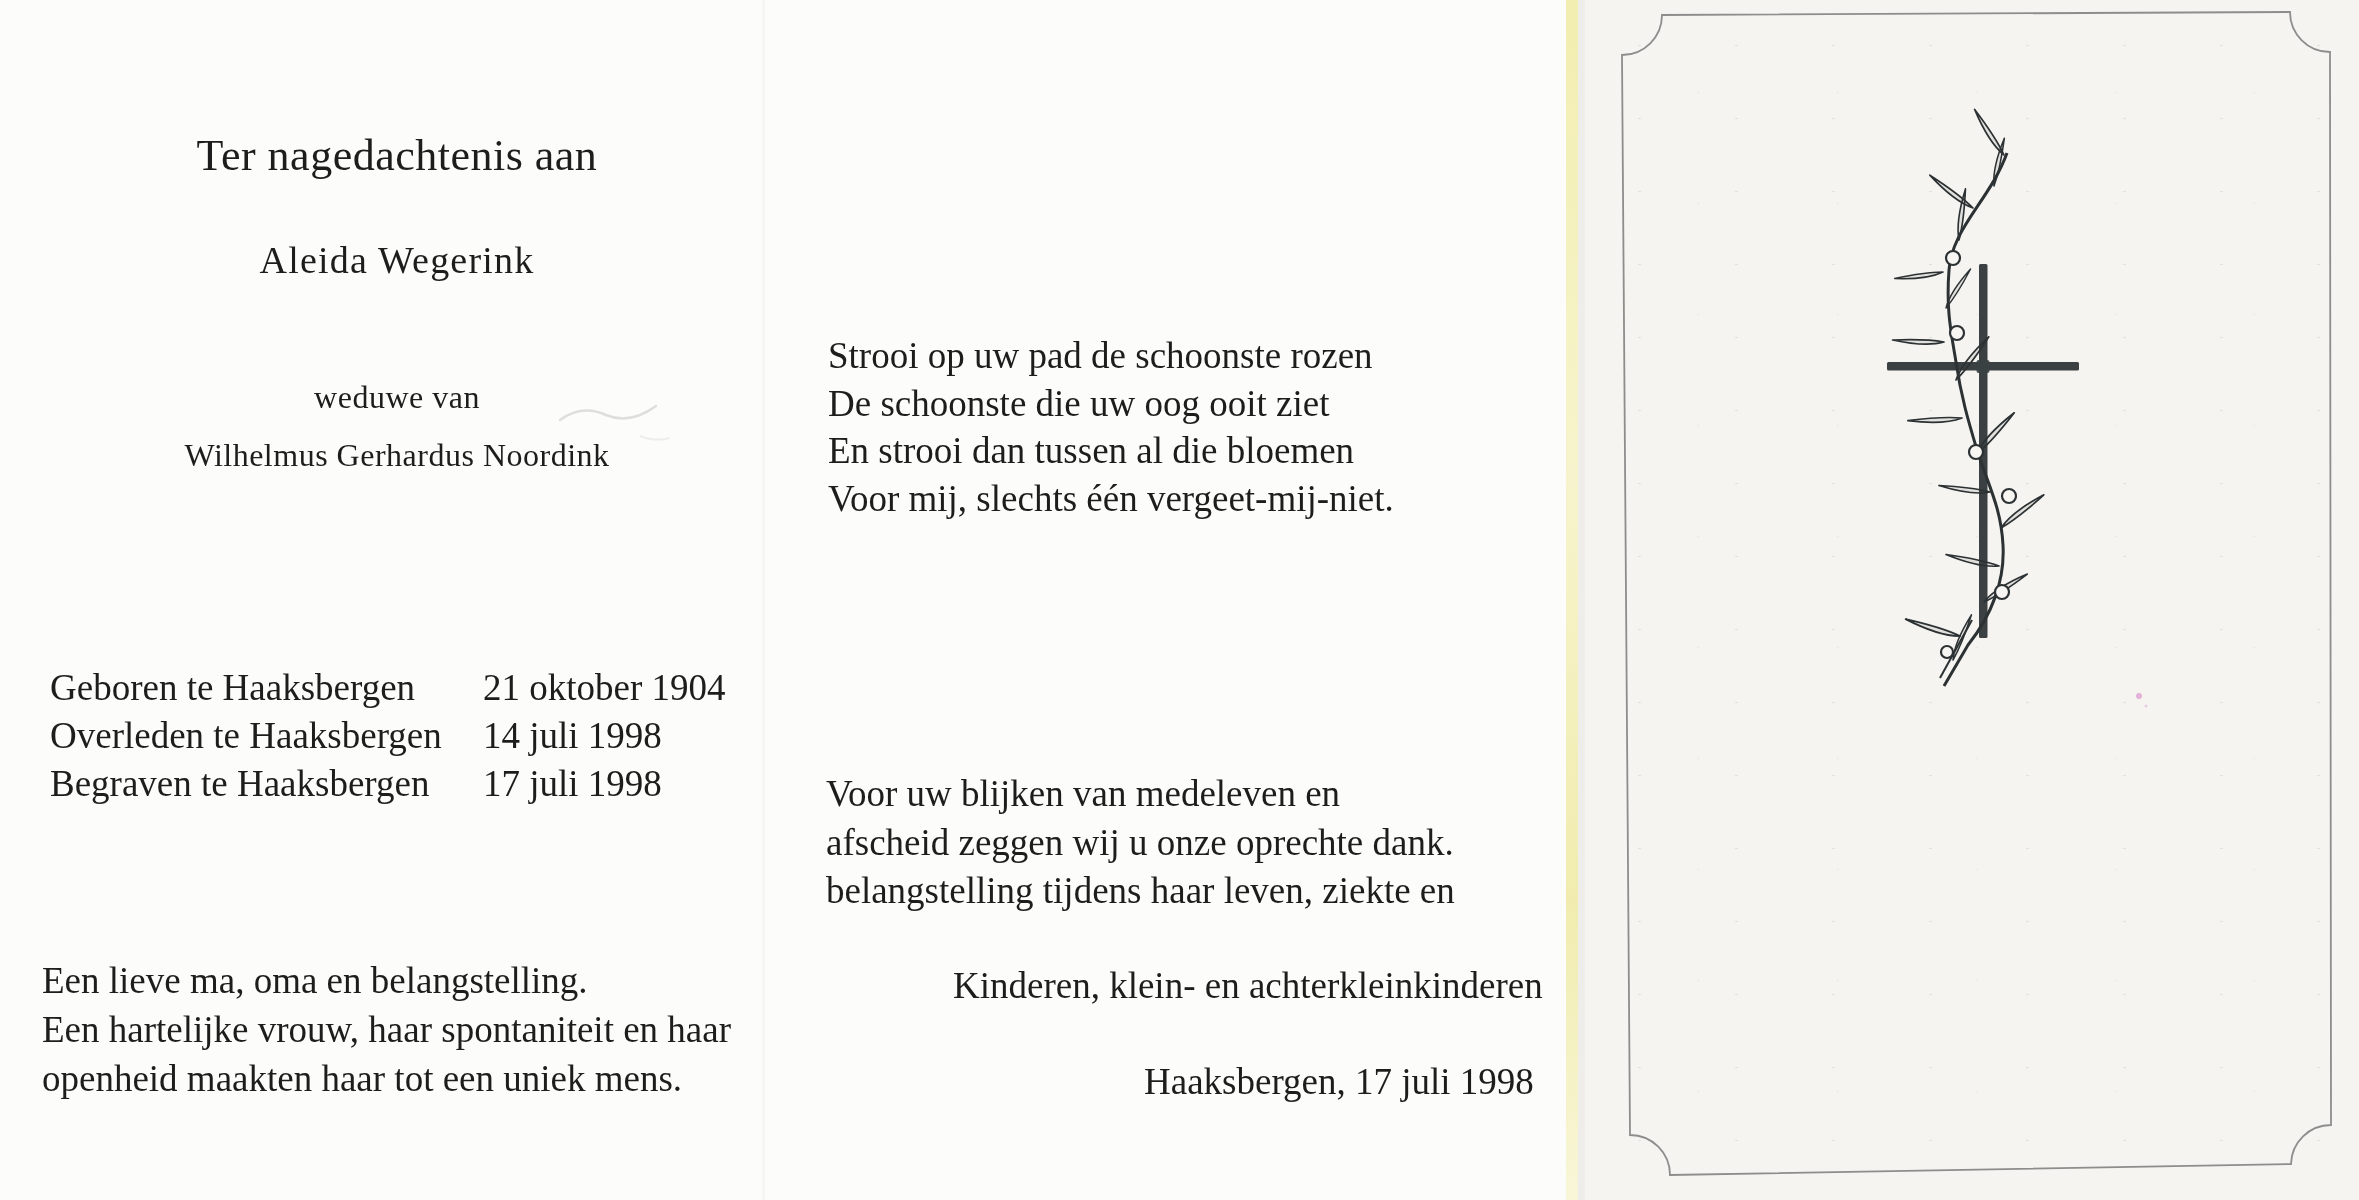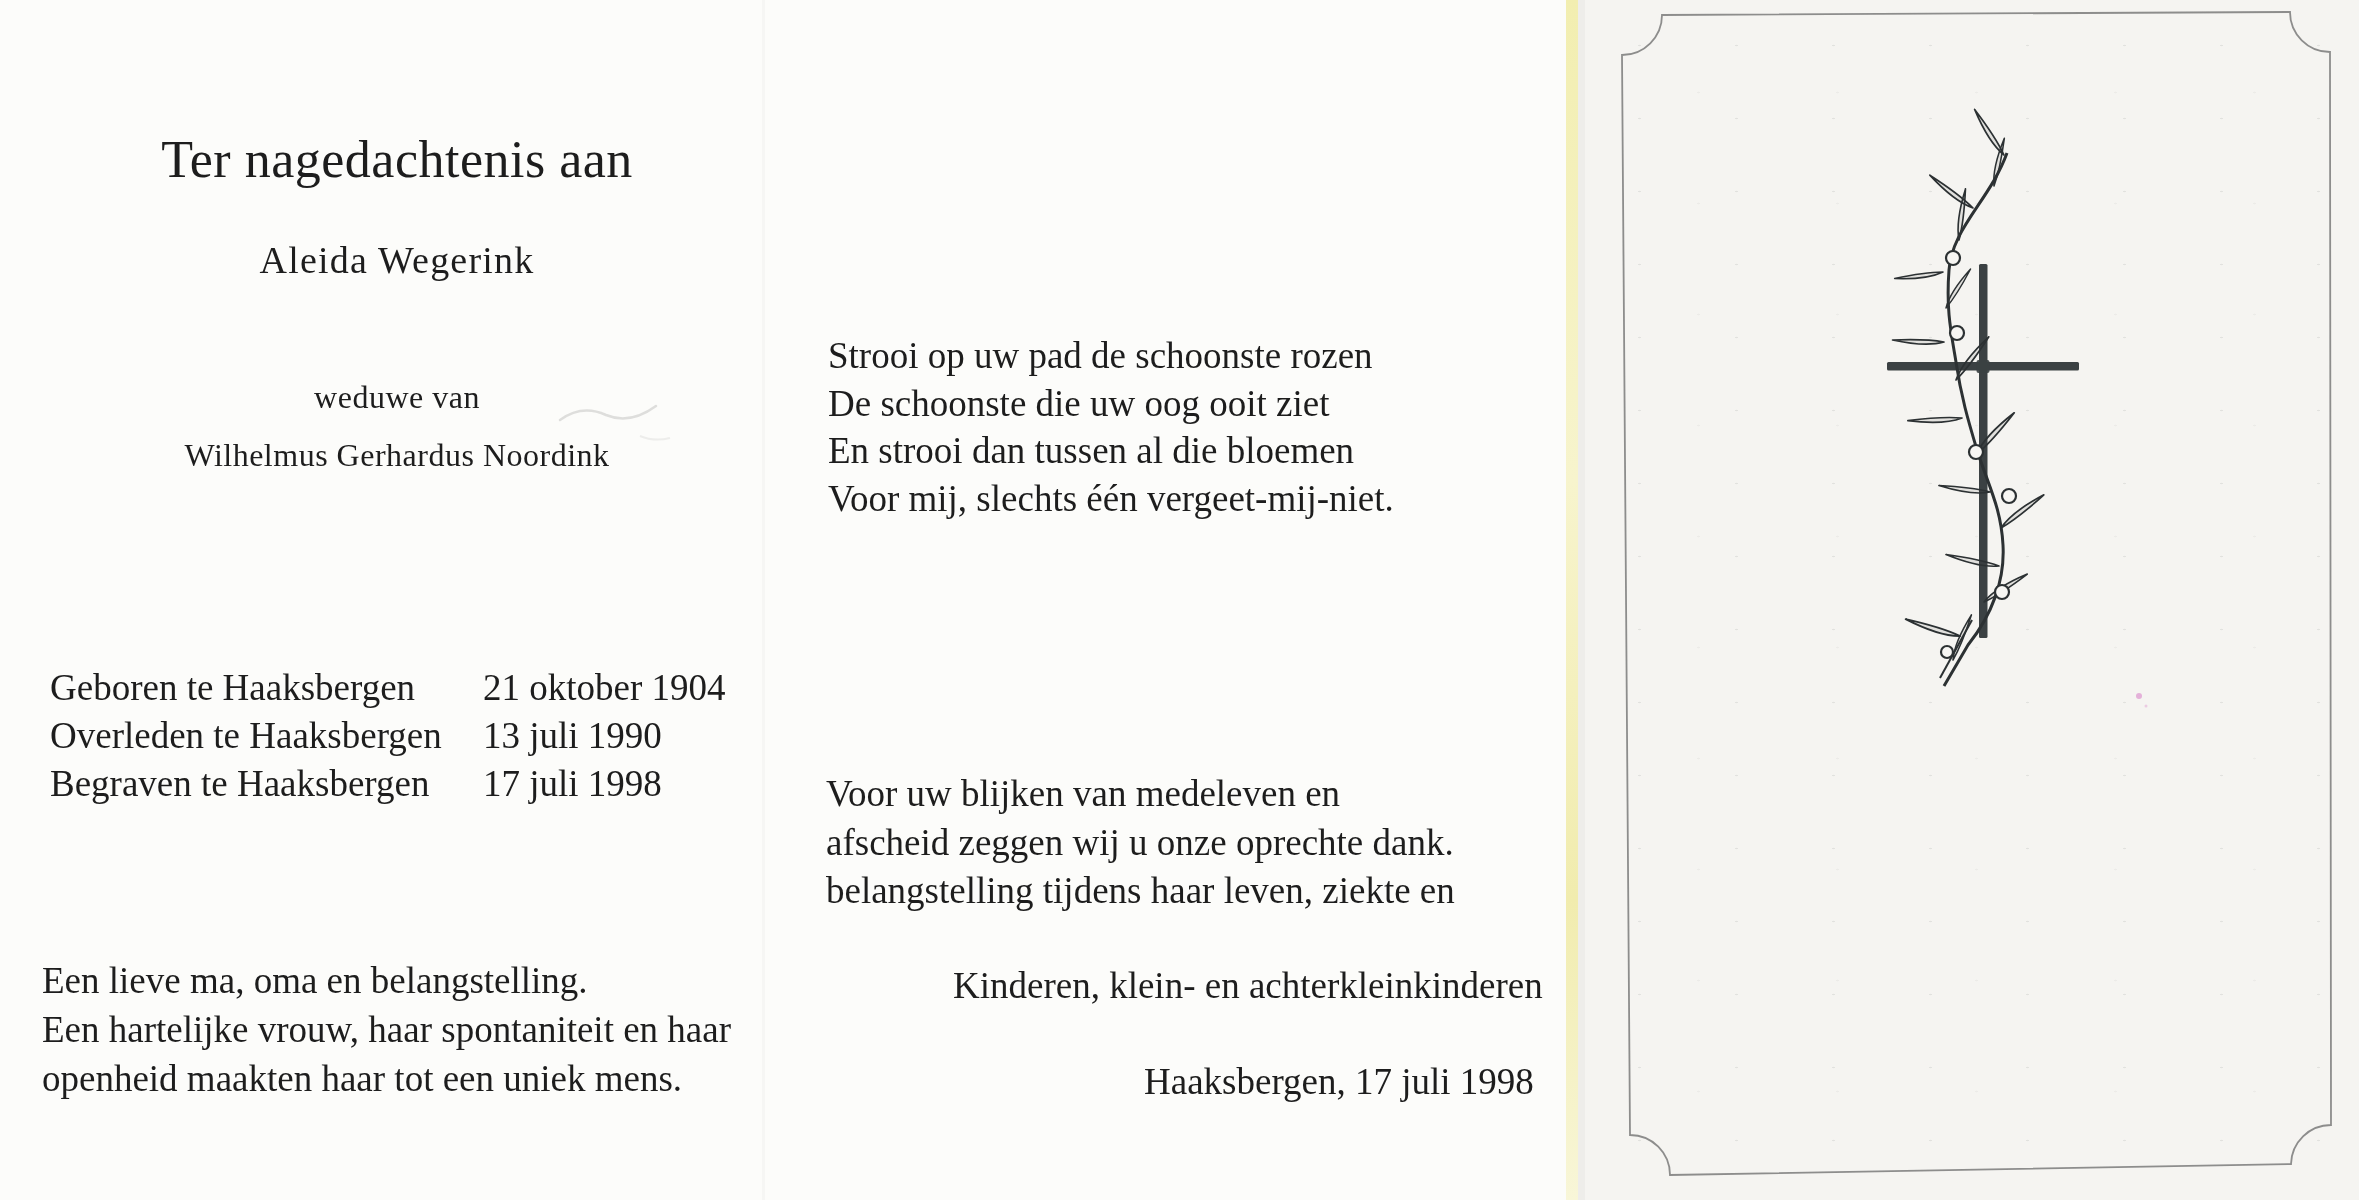--- a/index.html
+++ b/index.html
@@ -16,21 +16,21 @@
     background:#fcfcfa;
   }
   .fold-line{
     position:absolute;left:762px;top:0;width:3px;height:1200px;
     background:rgba(0,0,0,0.022);
   }
   .center-block{
     position:absolute;left:47px;width:700px;text-align:center;
     white-space:nowrap;
   }
-  .intro{top:130px;font-size:52px;letter-spacing:0.5px;}
+  .intro{top:130px;font-size:44px;letter-spacing:0.5px;}
   .name{top:238px;font-size:38px;letter-spacing:1.2px;}
   .widow{top:368px;font-size:32px;line-height:58px;letter-spacing:0.5px;}
   .dates{
     position:absolute;left:50px;top:664px;font-size:37px;line-height:48px;
     white-space:nowrap;
     font-family:Liberation Serif, serif;
   }
   .dates .lbl{display:inline-block;width:433px;}
   .tribute{
     position:absolute;left:42px;top:956px;font-size:37px;line-height:49px;
@@ -86,21 +86,21 @@
     <div class="center-block widow">
       <div>weduwe van</div>
       <div>Wilhelmus Gerhardus Noordink</div>
     </div>
 
     <div class="dates">
       <div>
         <span class="lbl">Geboren te Haaksbergen</span><span class="val">21 oktober 1904</span>
       </div>
       <div>
-        <span class="lbl">Overleden te Haaksbergen</span><span class="val">13 juli 1990</span>
+        <span class="lbl">Overleden te Haaksbergen</span><span class="val">14 juli 1998</span>
       </div>
       <div>
         <span class="lbl">Begraven te Haaksbergen</span><span class="val">17 juli 1998</span>
       </div>
     </div>
 
     <div class="tribute">
       <div>Een lieve ma, oma en belangstelling.</div>
       <div>Een hartelijke vrouw, haar spontaniteit en haar</div>
       <div>openheid maakten haar tot een uniek mens.</div>

